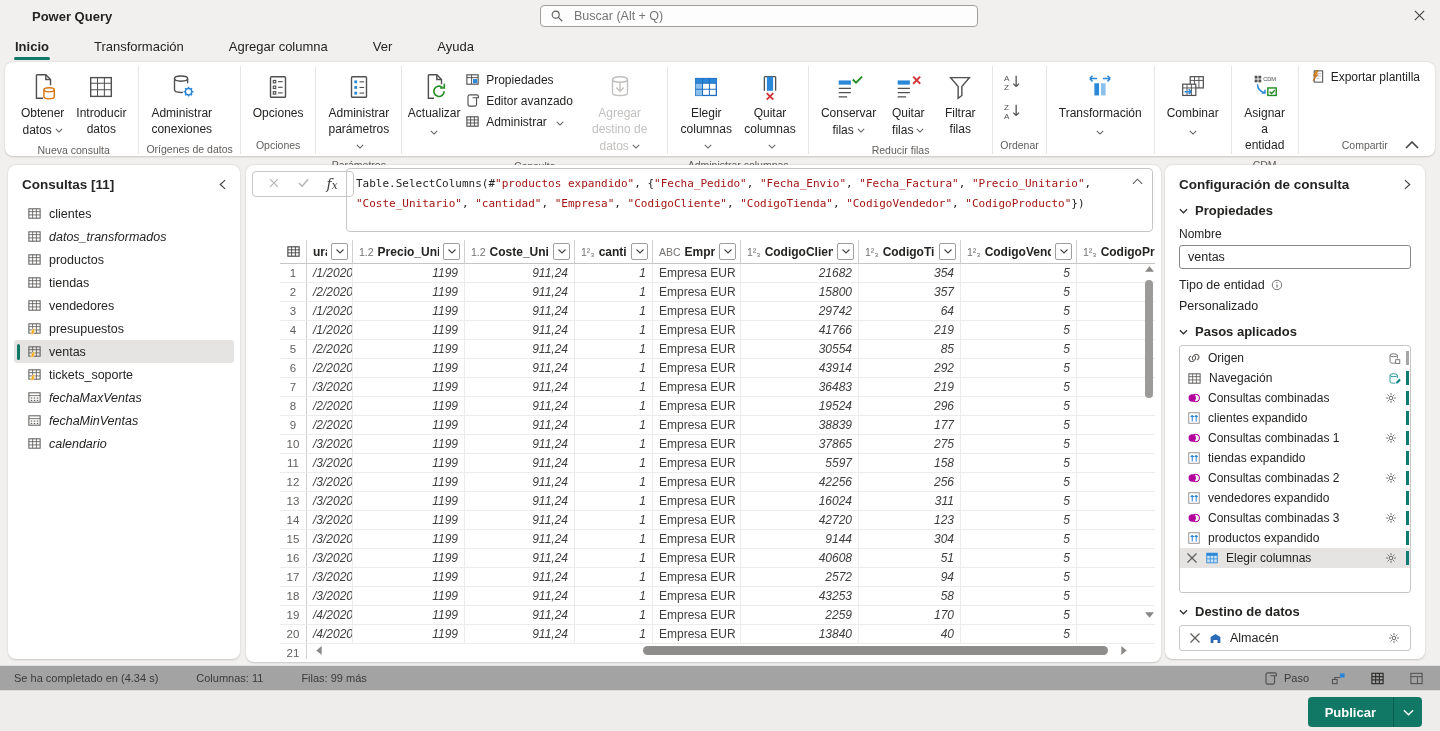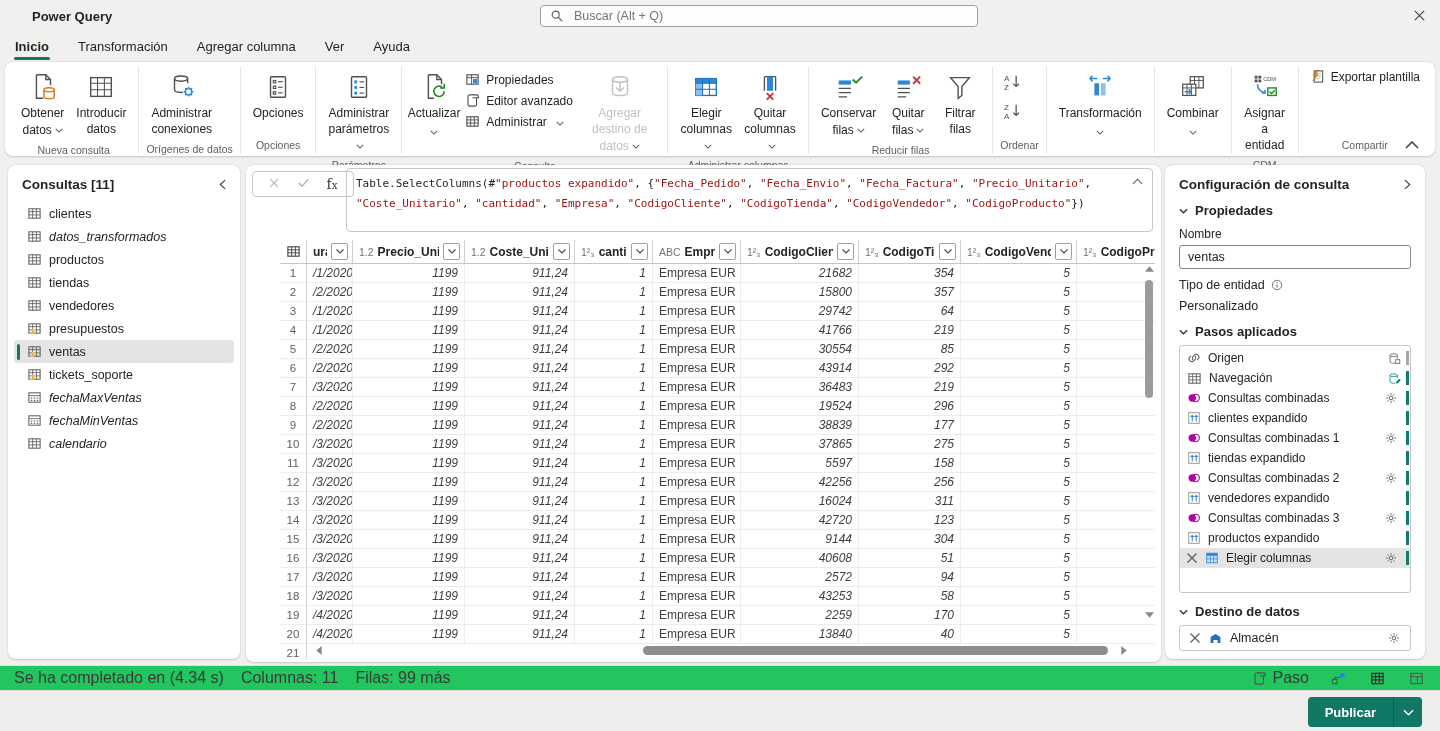--- a/index.html
+++ b/index.html
@@ -10,21 +10,21 @@
 
   
   .titlebar{position:absolute;top:0;left:0;right:0;height:32px;display:flex;align-items:center}
   .app-title{margin-left:32px;font-size:13px;font-weight:700}
   .searchbox{position:absolute;left:540px;top:5px;width:438px;height:22px;background:#fdfdfd;border:1px solid #a19f9d;
              border-radius:4px;display:flex;align-items:center;padding:0 9px;gap:8px;box-sizing:border-box}
   .searchbox input{border:none;outline:none;background:transparent;font-size:12.5px;color:#605e5c;width:100%;font-family:inherit}
   .close-btn{position:absolute;right:14px;top:9px;cursor:pointer}
 
   
-  .tabbar{position:absolute;top:32px;left:0;right:0;height:28px;display:flex;gap:27px;padding-left:14px;align-items:center}
+  .tabbar{position:absolute;top:32px;left:0;right:0;height:28px;display:flex;gap:43px;padding-left:14px;align-items:center}
   .tab{font-size:13px;position:relative;padding:3px 1px;cursor:pointer;white-space:nowrap}
   .tab.active{font-weight:700}
   .tab.active::after{content:"";position:absolute;left:0;right:0;bottom:-3px;height:3px;background:#117865;border-radius:2px}
 
   
   .ribbon{position:absolute;top:62px;left:5px;right:5px;height:94px;background:#fff;border-radius:8px;
           box-shadow:0 0.5px 2px rgba(0,0,0,.18);display:flex;padding:4px 4px 2px 4px;box-sizing:border-box}
   .rb-group{display:flex;flex-direction:column;padding:2px 7px 0;position:relative}
   .rb-group+.rb-group{border-left:1px solid #e8e6e4}
   .rb-items{display:flex;align-items:flex-start;gap:2px;flex:1}
@@ -107,23 +107,23 @@
   .step .r-ic{margin-left:auto;margin-right:9px}
   .step::after{content:"";position:absolute;right:1px;top:3px;bottom:3px;width:3px;background:#0f7b72}
   .step.gray-bar::after{background:#a8a6a4}
   .step.selected{background:#e5e4e2}
   .dest-box{border:1px solid #c8c6c4;border-radius:3px;margin-top:6px;height:26px;display:flex;align-items:center;
             padding:0 9px;gap:8px;box-sizing:border-box}
   .dest-box .gear{margin-left:auto;cursor:pointer}
   .dest-lbl{font-size:12.5px}
 
   
-  .statusbar{position:absolute;left:0;right:0;top:665px;height:26px;background:#22c55e;border-top:1px solid #e3e1df;
-             border-bottom:1px solid #dddbd9;display:flex;align-items:center;font-size:16px;color:#3b3a39;
-             padding:0 14px;gap:17px;box-sizing:border-box}
+  .statusbar{position:absolute;left:0;right:0;top:665px;height:26px;background:#a3a3a3;border-top:1px solid #e3e1df;
+             border-bottom:1px solid #dddbd9;display:flex;align-items:center;font-size:11px;color:#3b3a39;
+             padding:0 14px;gap:38px;box-sizing:border-box}
   .sb-right{margin-left:auto;display:flex;align-items:center;gap:20px}
   .sb-paso{display:flex;align-items:center;gap:6px;cursor:pointer}
   .view-btn{display:flex;align-items:center;padding:2px;cursor:pointer}
 
   
   .footer{position:absolute;left:0;right:0;top:692px;height:39px;background:#efedeb}
   .publish{position:absolute;right:18px;top:5px;height:30px;display:flex}
   .publish .main{background:#117865;color:#fff;font-size:13px;font-weight:700;padding:0 17px;border-radius:4px 0 0 4px}
   .publish .caret-part{background:#117865;width:29px;border-radius:0 4px 4px 0;border-left:1px solid #0c5f50;
                        display:flex;align-items:center;justify-content:center}
@@ -640,21 +640,21 @@
           <svg viewBox="0 0 14 14" width="12" height="12">
             <path d="M2.5 2.5l9 9M11.5 2.5l-9 9" stroke="#b5b3b1" stroke-width="1.4"></path>
           </svg>
         </span></button>
     <button><span class="icon">
           <svg viewBox="0 0 14 14" width="13" height="13">
             <path d="M2 7.5l3.5 3.5L12 3.5" fill="none" stroke="#b5b3b1" stroke-width="1.5"></path>
           </svg>
         </span></button>
     <button><span class="icon">
-          <span style="font-family:'DejaVu Serif',serif;font-size:14px;color:#3b3a39">f<span style="font-size:10.5px">x</span></span>
+          <span style="font-family:'DejaVu Serif',serif;font-style:italic;font-size:14px;color:#3b3a39">f<span style="font-size:10.5px">x</span></span>
         </span></button>
   </div>
   <div class="formula-box">
     <div class="formula-text"><span>Table.SelectColumns(#</span><span class="str">"productos expandido"</span><span>, {</span><span class="str">"Fecha_Pedido"</span><span>, </span><span class="str">"Fecha_Envio"</span><span>, </span><span class="str">"Fecha_Factura"</span><span>, </span><span class="str">"Precio_Unitario"</span><span>,
 </span><span class="str">"Coste_Unitario"</span><span>, </span><span class="str">"cantidad"</span><span>, </span><span class="str">"Empresa"</span><span>, </span><span class="str">"CodigoCliente"</span><span>, </span><span class="str">"CodigoTienda"</span><span>, </span><span class="str">"CodigoVendedor"</span><span>, </span><span class="str">"CodigoProducto"</span><span>})</span></div>
     <span class="formula-collapse icon">
         <svg viewBox="0 0 12 7" width="11" height="7">
           <path d="M1 6l5-5 5 5" fill="none" stroke="#605e5c" stroke-width="1.2"></path>
         </svg>
       </span>

